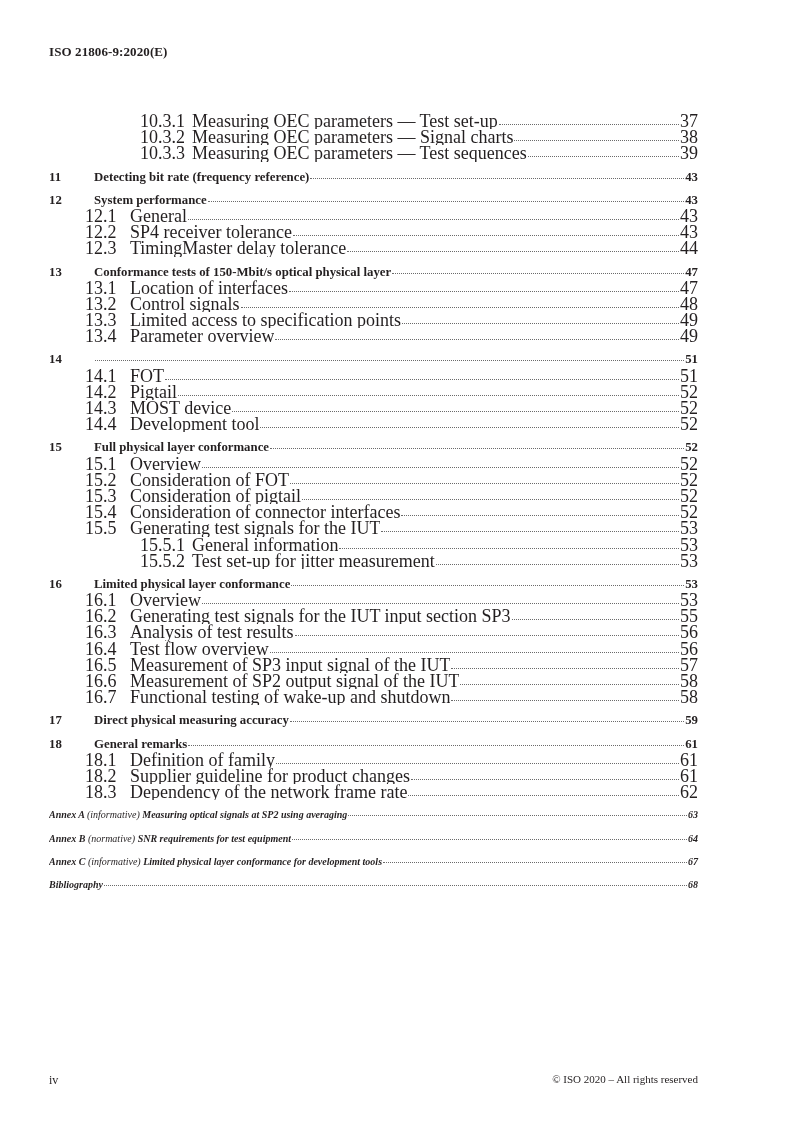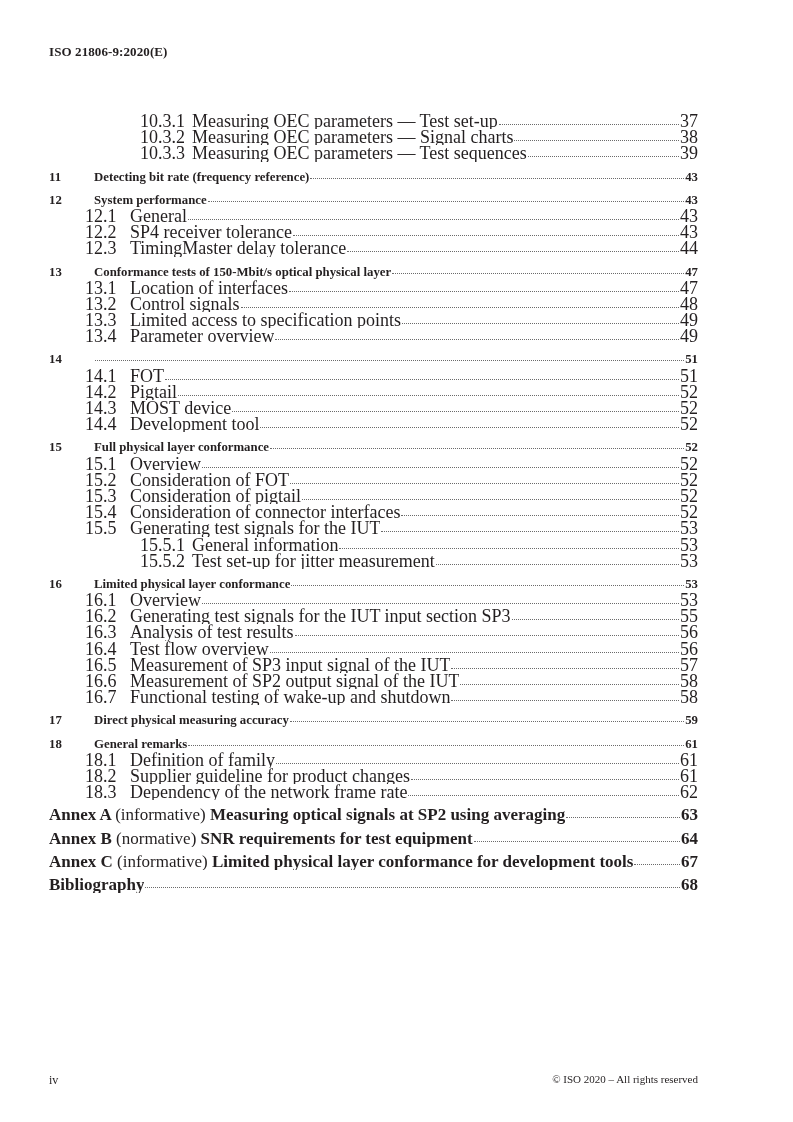--- a/index.html
+++ b/index.html
@@ -24,21 +24,21 @@
   .row.l2 .num { width: 45px; margin-left: 36px; }
   .row.l3 .num { width: 52px; margin-left: 91px; }
   .row .title { flex: 0 1 auto; overflow: hidden; text-align: right; }
   .row .title .norm { font-weight: normal; }
   .row .leader {
     flex: 1 1 auto; margin: 0 1px; height: 1px;
     border-bottom: 1px dotted #6b6b6b; position: relative; top: -2px;
     min-width: 4px;
   }
   .row .page { flex: 0 0 auto; text-align: right; }
-  .row.annex { margin-top: 7px; font-weight: bold; font-size: 17px; }
+  .row.annex { margin-top: 7px; font-weight: bold; font-size: 10px; font-style: italic; }
   .footer-left {
     position: absolute; left: 49px; top: 1073px; font-size: 12px;
   }
   .footer-right {
     position: absolute; right: 95px; top: 1073px; font-size: 11px;
   }
 </style>
 </head>
 <body>
 

